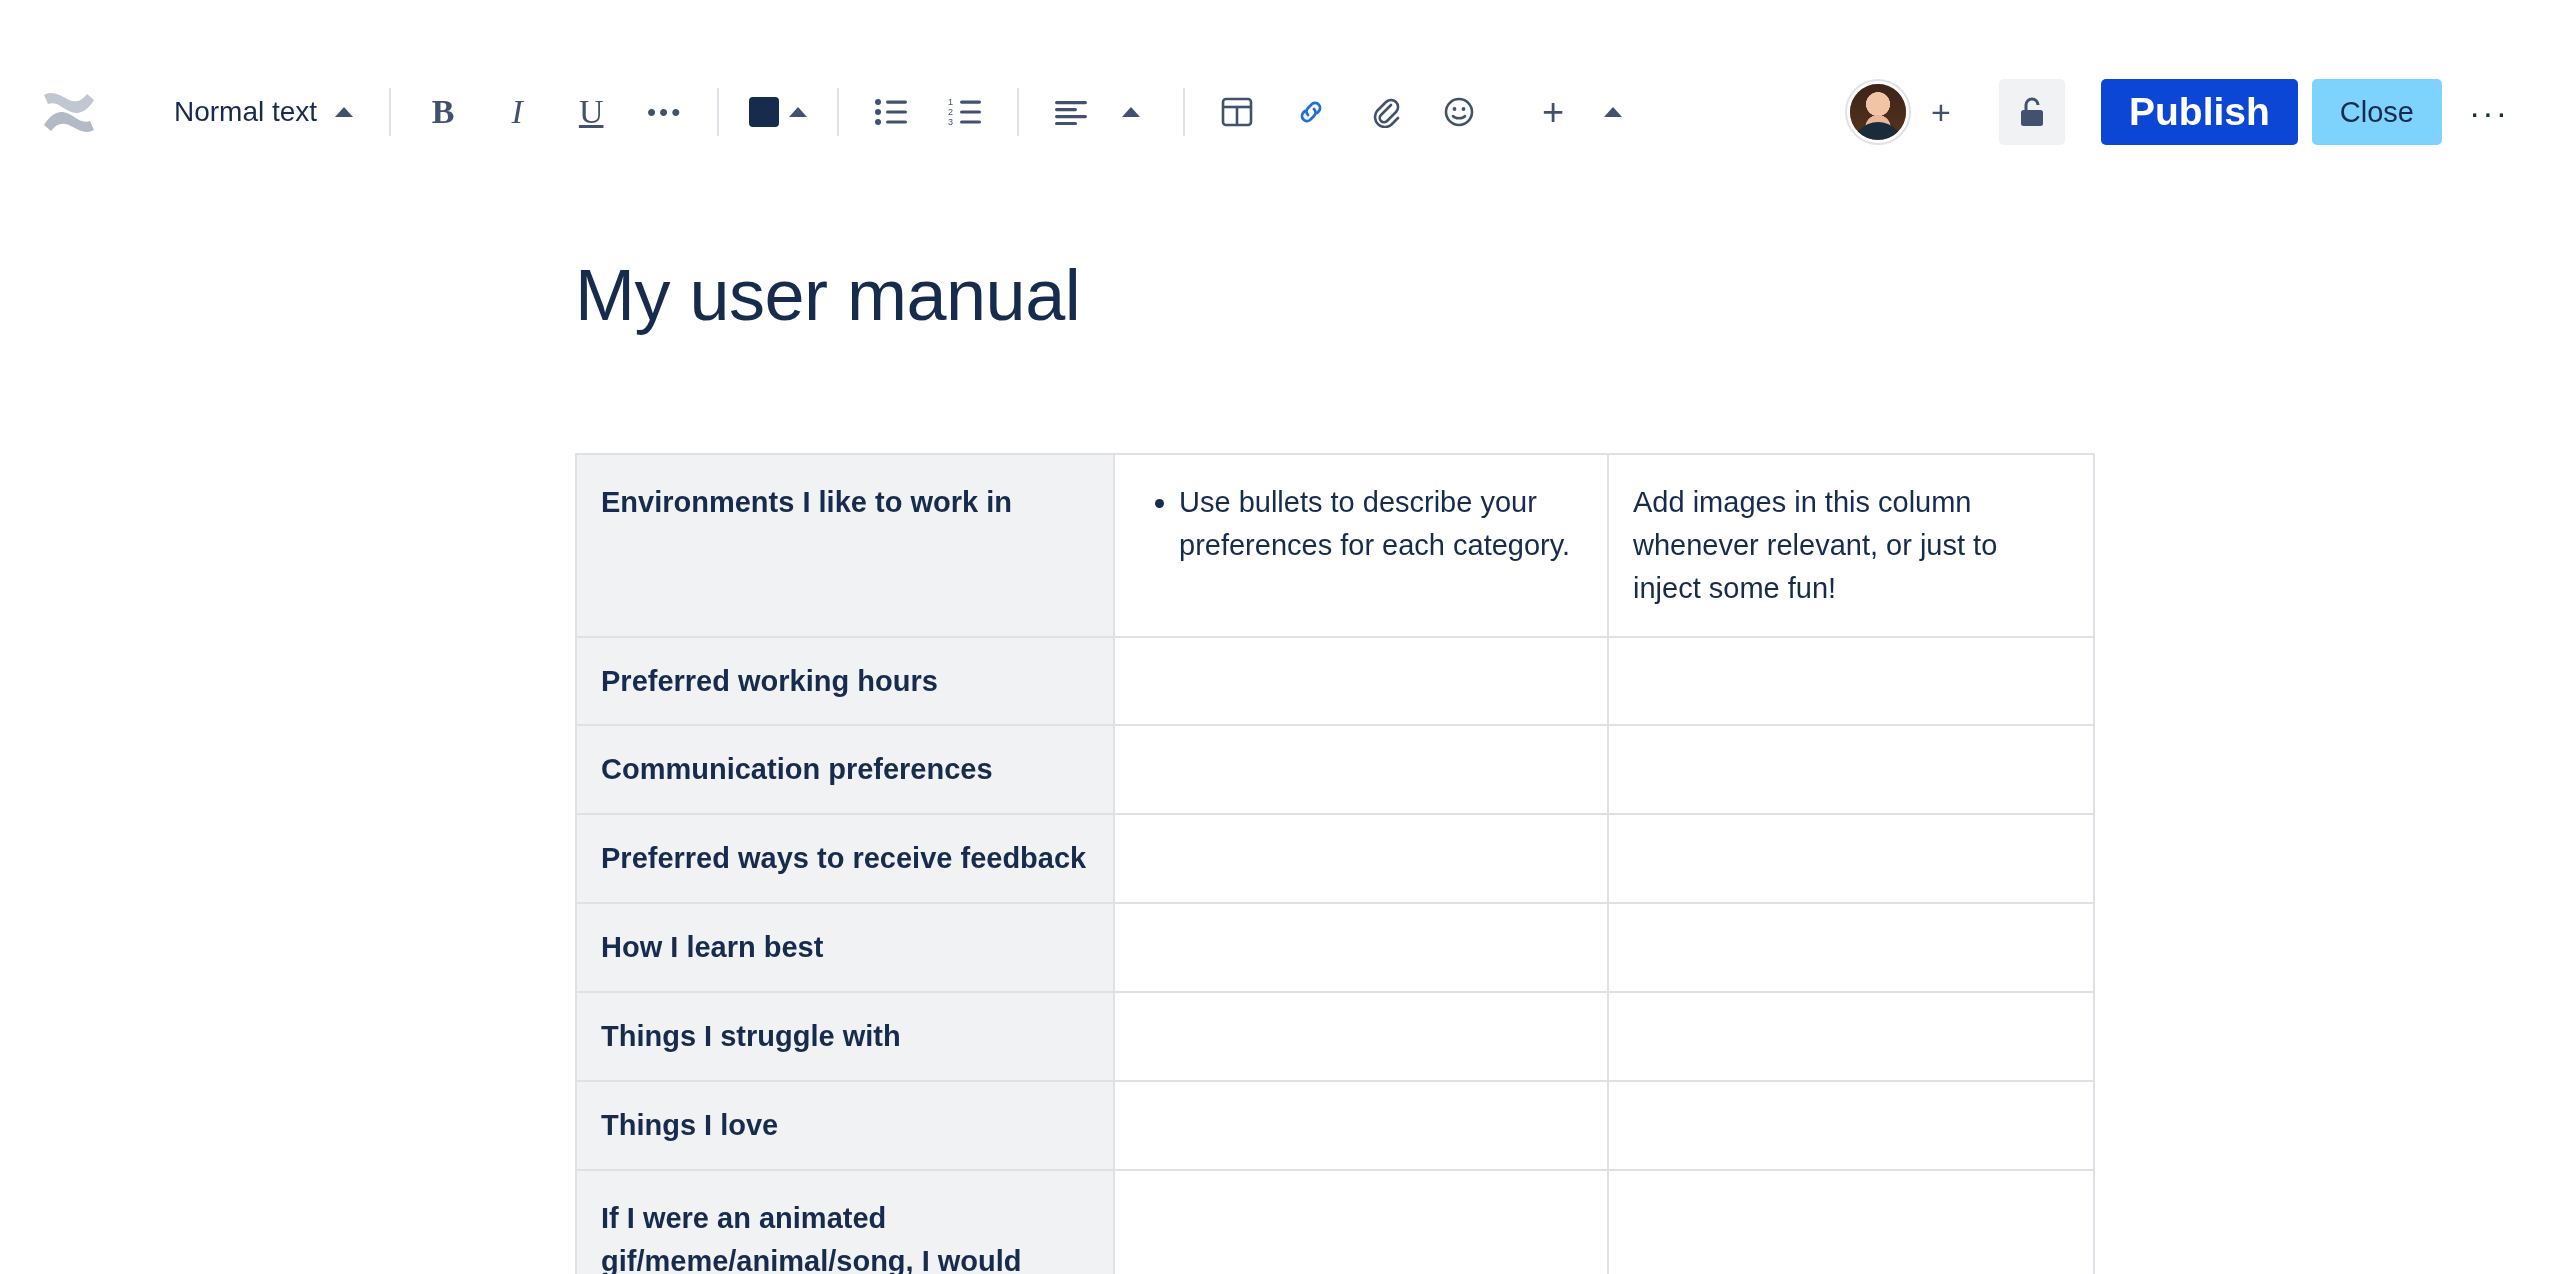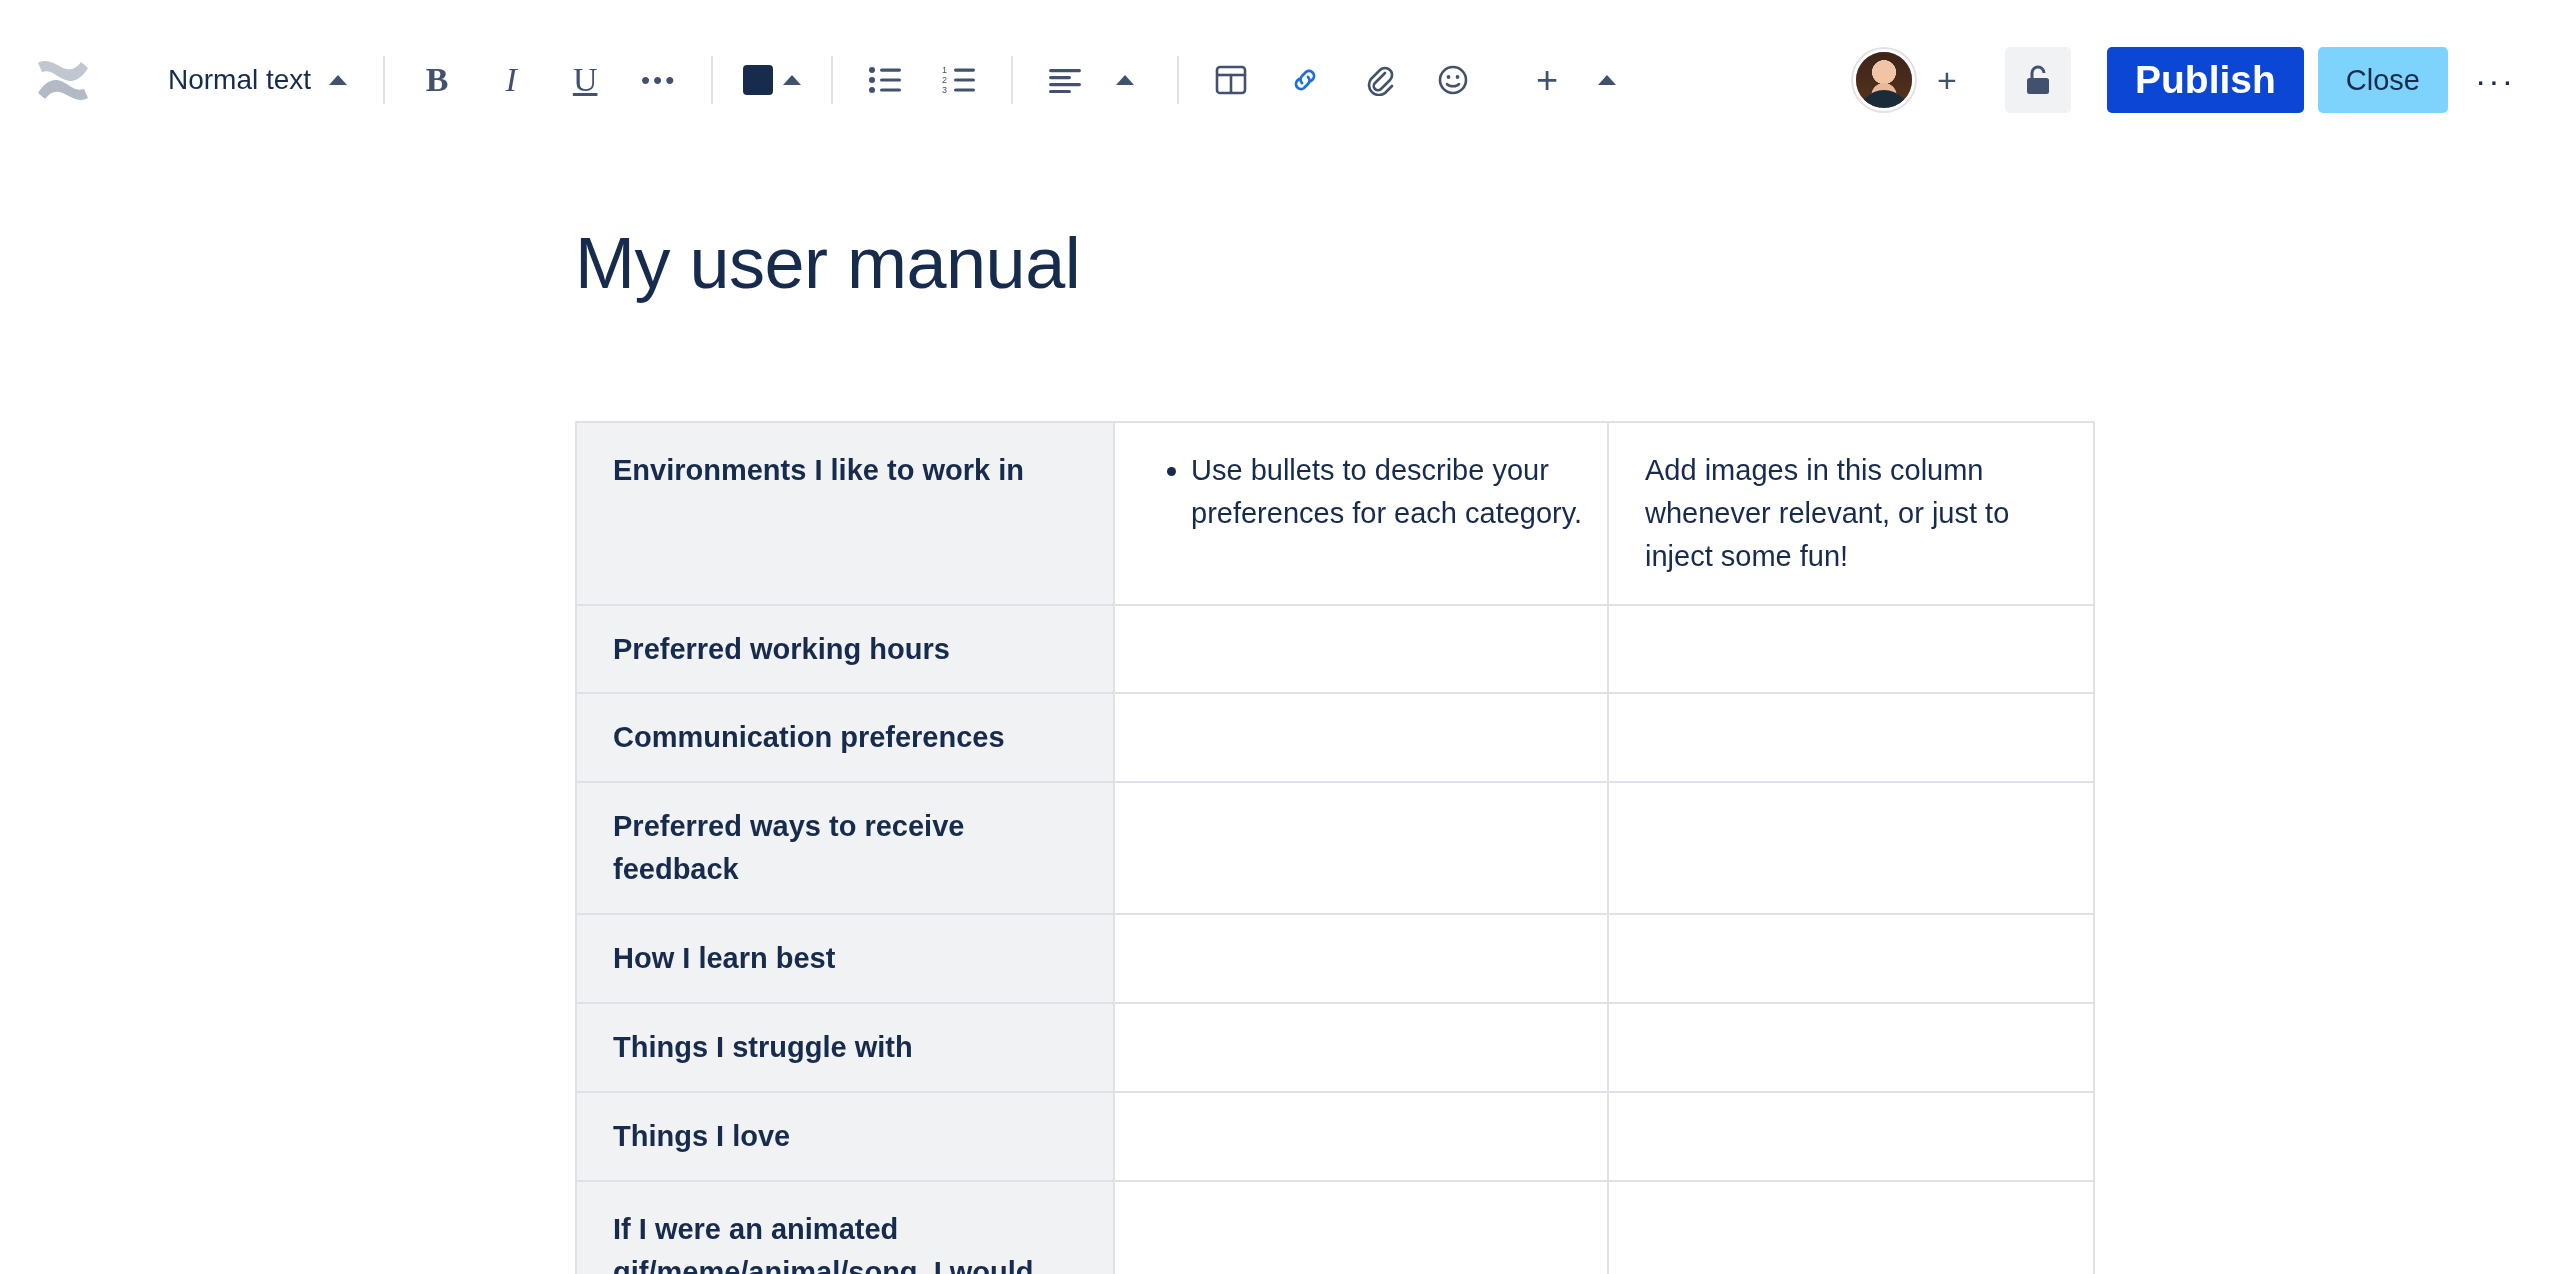--- a/index.html
+++ b/index.html
@@ -12,21 +12,22 @@
   }
 
   
   .toolbar {
     position: relative;
     height: 160px;
     width: 100%;
     background: #ffffff;
     display: flex;
     align-items: center;
-    padding: 0 24px;
+    padding: 0 30px;
+    margin-top: 32px;
   }
   .logo {
     width: 62px; height: 62px;
     display: flex; align-items: center; justify-content: center;
     margin-left: 8px; margin-right: 60px;
   }
   .logo svg { display:block; }
 
   .style-select {
     display: flex; align-items: center; gap: 18px;
@@ -147,21 +148,21 @@
   }
 
   table.manual {
     border-collapse: collapse;
     width: 1518px;
     table-layout: fixed;
   }
   table.manual td {
     border: 2px solid #dfe1e6;
     vertical-align: top;
-    padding: 26px 24px 26px 36px;
+    padding: 26px 24px 26px 24px;
     font-size: 29px;
     line-height: 1.48;
     color: #172b4d;
   }
   td.col-label {
     width: 538px;
     background: #f1f2f4;
     font-weight: 700;
   }
   td.col-mid { width: 494px; }

